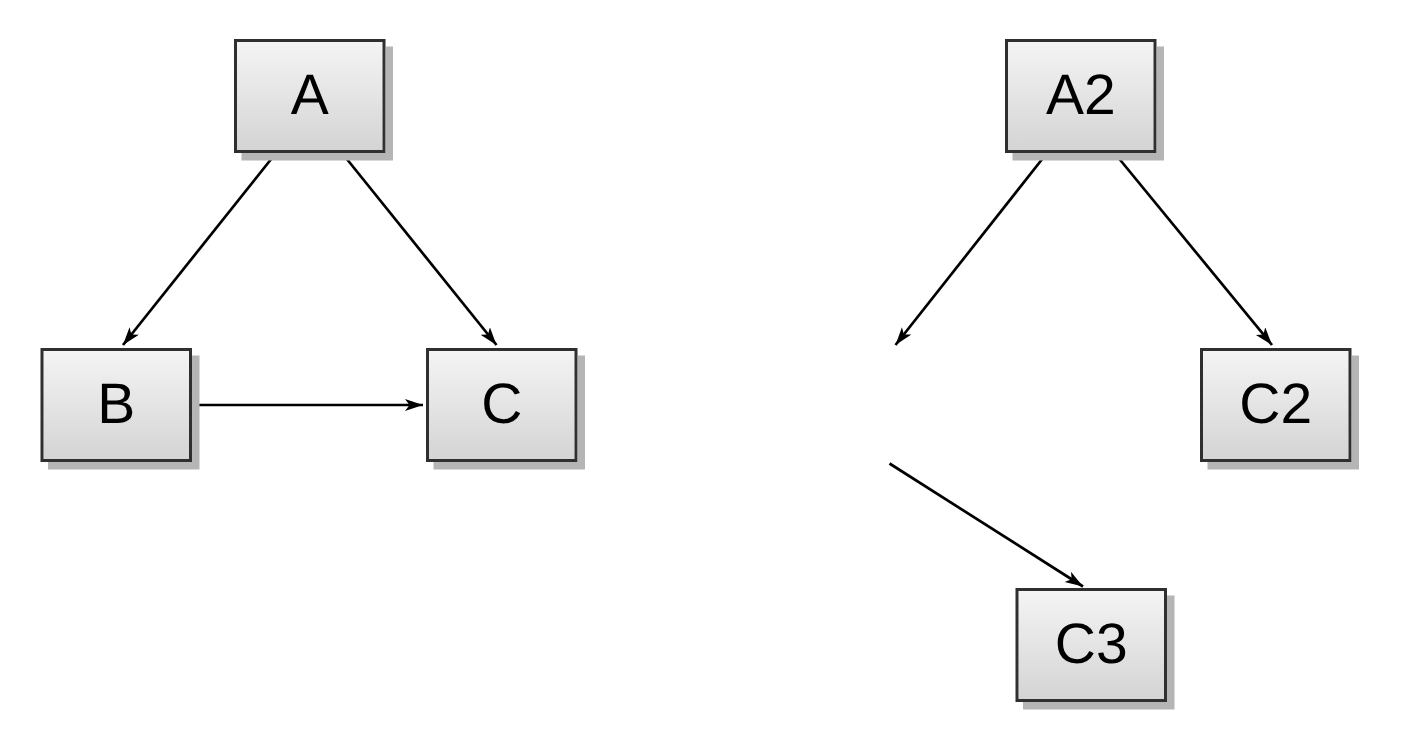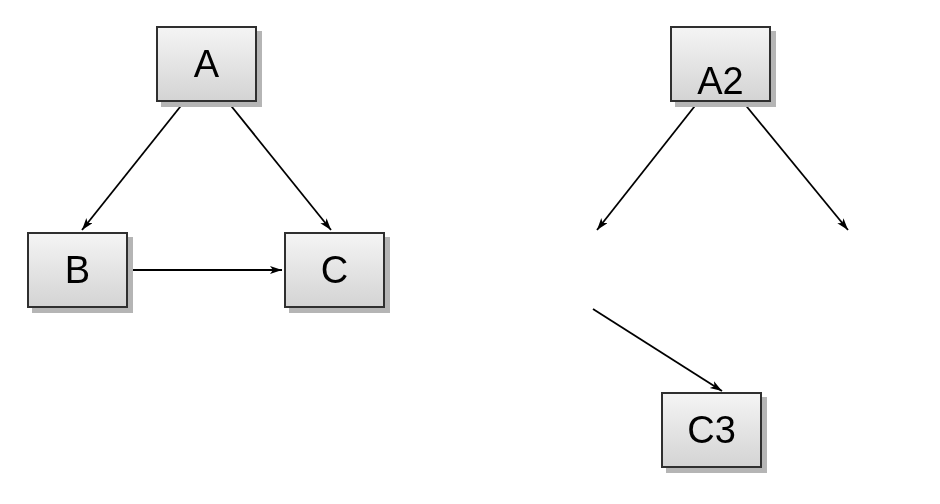--- a/index.html
+++ b/index.html
@@ -41,24 +41,24 @@
     font-size: 38px;
     line-height: 1;
     color: #000000;
     letter-spacing: 0;
     user-select: none;
   }
   
   .node-A  { left: 156px; top: 26px;  }
   .node-B  { left: 27px;  top: 232px; }
   .node-C  { left: 284px; top: 232px; }
-  .node-A2 { left: 670px; top: 26px; align-items: flex-end;  }
+  .node-A2 { left: 670px; top: 26px;  }
   .node-B2 { left: 543px; top: 232px; }
   .node-C2 { left: 800px; top: 232px; }
-  .node-C3 { left: 661px; top: 392px; }
+  .node-C3 { left: 677px; top: 392px; }
 </style>
 </head>
 <body>
 
 <div class="canvas">
 
   <svg class="edge-layer" width="940" height="504" viewBox="0 0 940 504" xmlns="http://www.w3.org/2000/svg">
     <defs>
       <marker id="arrowhead" markerUnits="userSpaceOnUse" markerWidth="14" markerHeight="10" refX="12" refY="4" orient="auto">
         <path d="M0,0 L12,4 L0,8 L3,4 Z" fill="#000000"></path>
@@ -77,17 +77,20 @@
   </div>
   <div class="node node-B">
     <span class="node-label">B</span>
   </div>
   <div class="node node-C">
     <span class="node-label">C</span>
   </div>
   <div class="node node-A2">
     <span class="node-label">A2</span>
   </div>
+  <div class="node node-C2">
+    <span class="node-label">C2</span>
+  </div>
   <div class="node node-C3">
     <span class="node-label">C3</span>
   </div>
 
 </div>
 
 </body></html>

